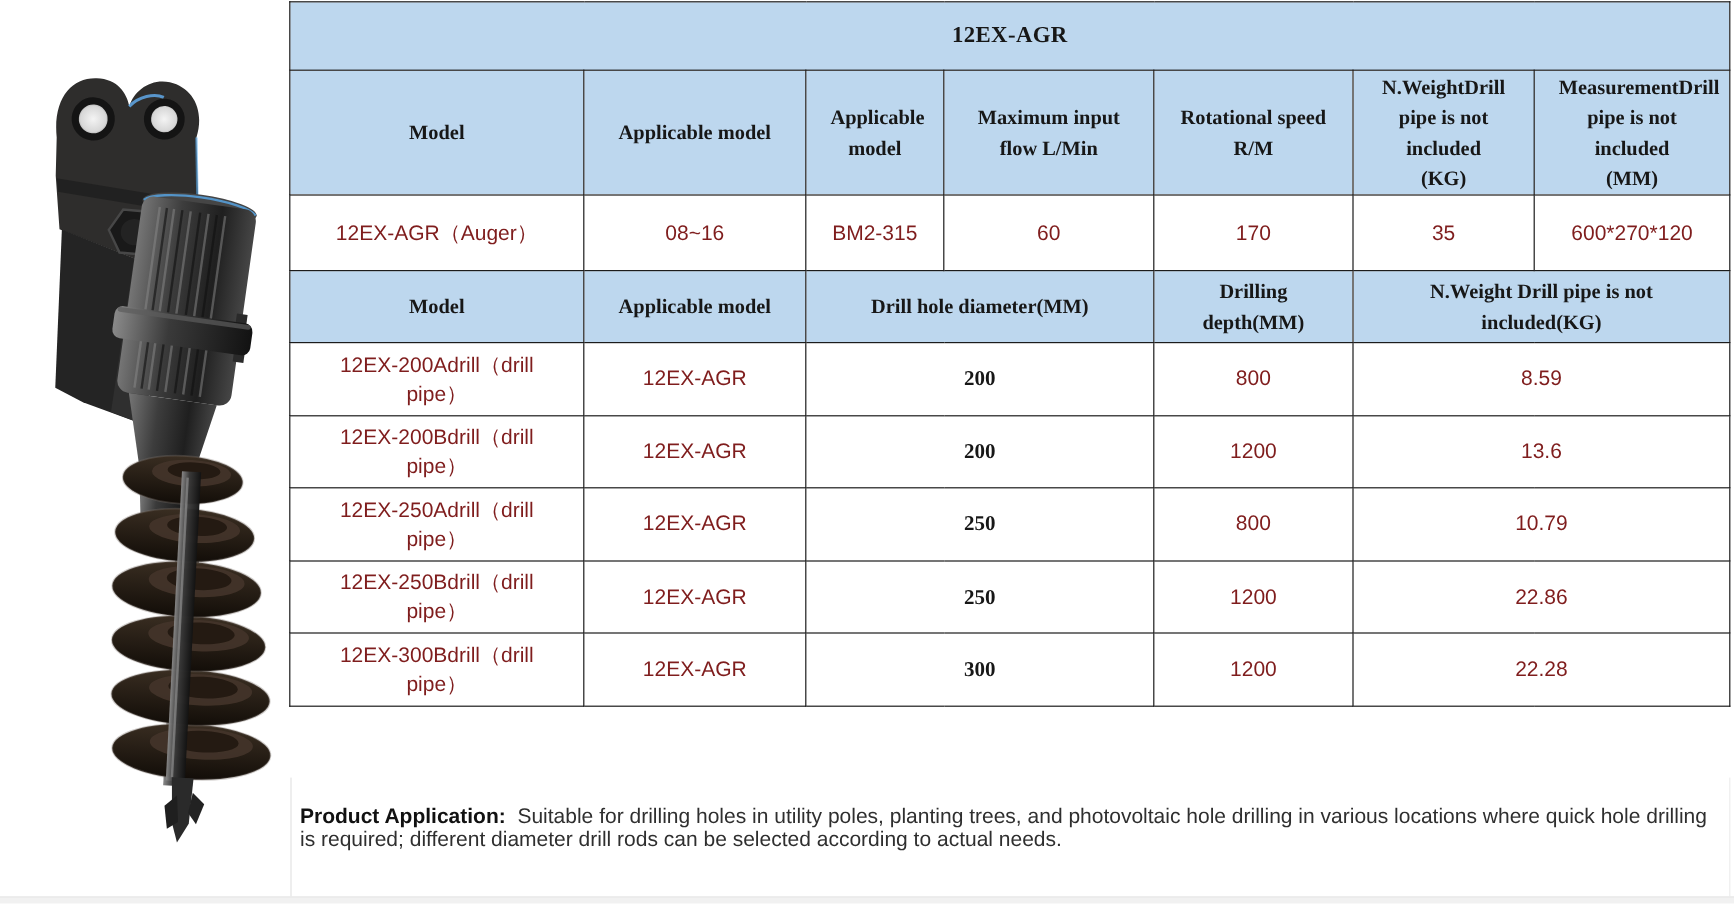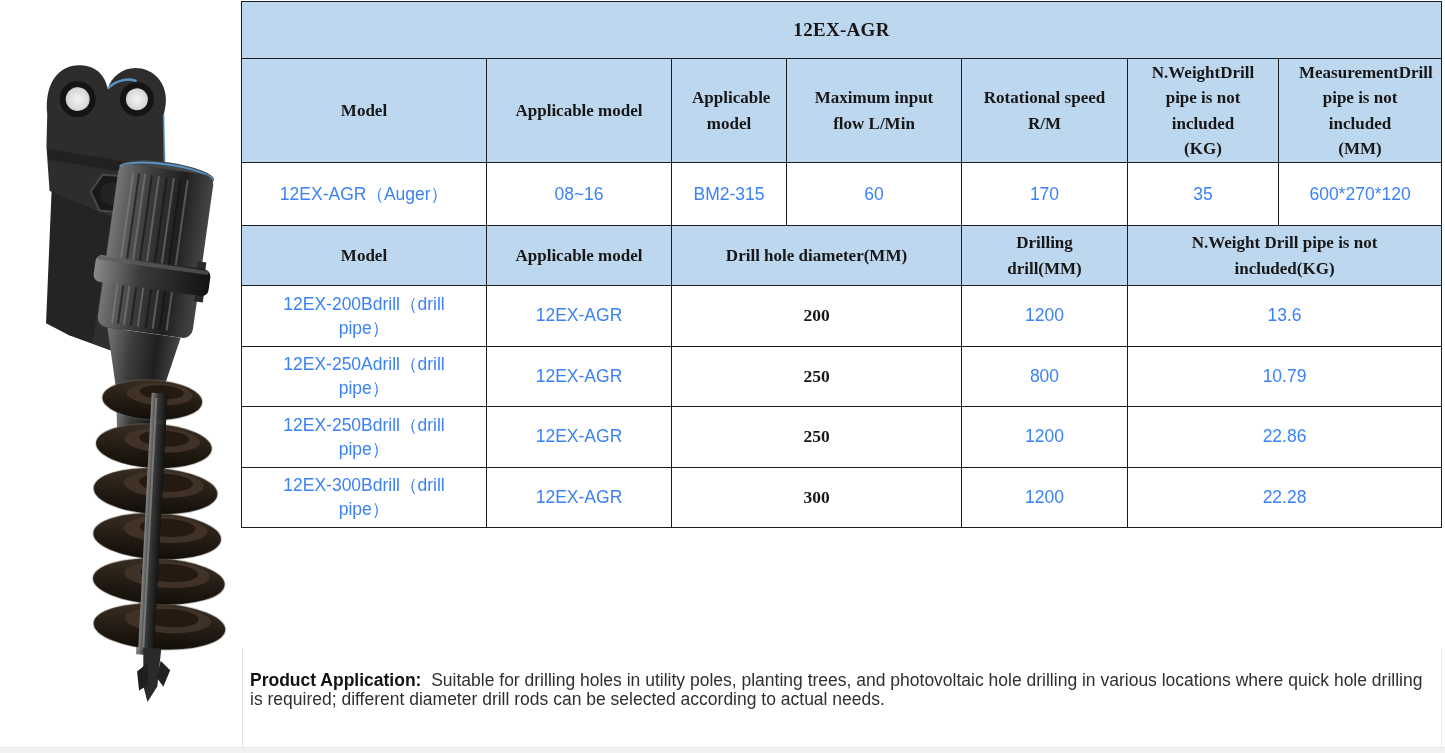--- a/index.html
+++ b/index.html
@@ -21,21 +21,21 @@
     text-align:center;vertical-align:middle;padding:0 20px;
     overflow:hidden;
   }
   .hd{
     background:#BDD7EE;
     font-family:"Liberation Serif", serif;
     font-weight:bold;font-size:17px;color:#171717;
     white-space:pre-line;line-height:1.5;
   }
   .title-cell{font-size:19px;letter-spacing:.3px;}
-  .dt{font-size:17.5px;color:#3b82f6;}
+  .dt{font-size:17.5px;color:#7f1d1d;}
   .model-cell{text-align:left;padding-left:10px;}
   .dia{
     font-family:"Liberation Serif", serif;font-weight:bold;
     font-size:17.5px;color:#171717;
   }
   
   .app{
     position:absolute;left:250px;top:671px;width:1186px;
     font-size:17.5px;line-height:19px;color:#2f2f2f;margin:0;
   }
@@ -207,25 +207,32 @@
     <td class="dt">170</td>
     <td class="dt">35</td>
     <td class="dt">600*270*120</td>
   </tr>
 
   <tr style="height:60px">
     <td class="hd">Model</td>
     <td class="hd">Applicable model</td>
     <td class="hd" colspan="2">Drill hole diameter(MM)</td>
     <td class="hd">Drilling
-drill(MM)</td>
+depth(MM)</td>
     <td class="hd" colspan="2">N.Weight Drill pipe is not
 included(KG)</td>
   </tr>
 
+  <tr style="height:60.5px">
+    <td class="dt model-cell">12EX-200Adrill（drill pipe）</td>
+    <td class="dt">12EX-AGR</td>
+    <td class="dia" colspan="2">200</td>
+    <td class="dt">800</td>
+    <td class="dt" colspan="2">8.59</td>
+  </tr>
   <tr style="height:60.5px">
     <td class="dt model-cell">12EX-200Bdrill（drill pipe）</td>
     <td class="dt">12EX-AGR</td>
     <td class="dia" colspan="2">200</td>
     <td class="dt">1200</td>
     <td class="dt" colspan="2">13.6</td>
   </tr>
   <tr style="height:60.5px">
     <td class="dt model-cell">12EX-250Adrill（drill pipe）</td>
     <td class="dt">12EX-AGR</td>

